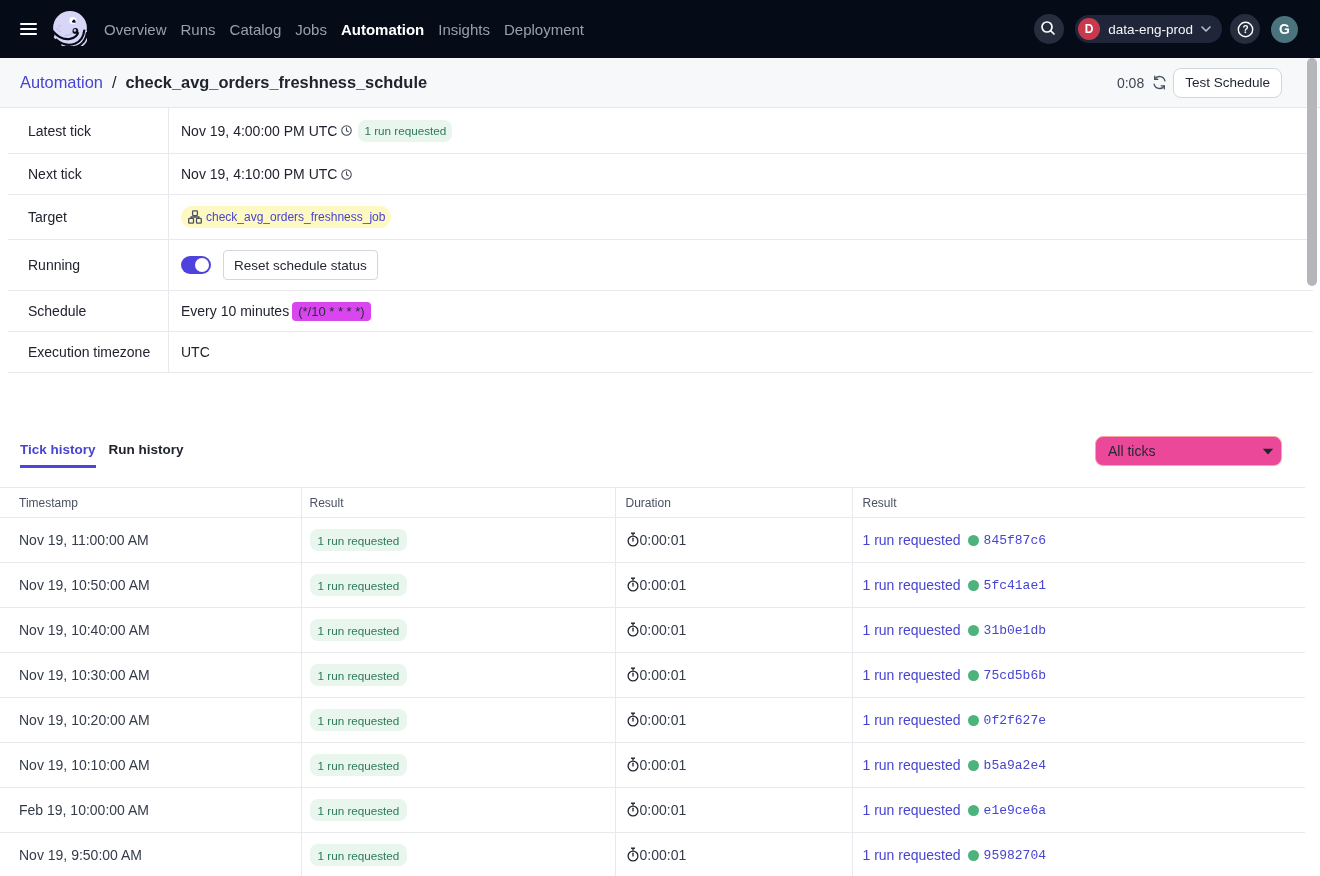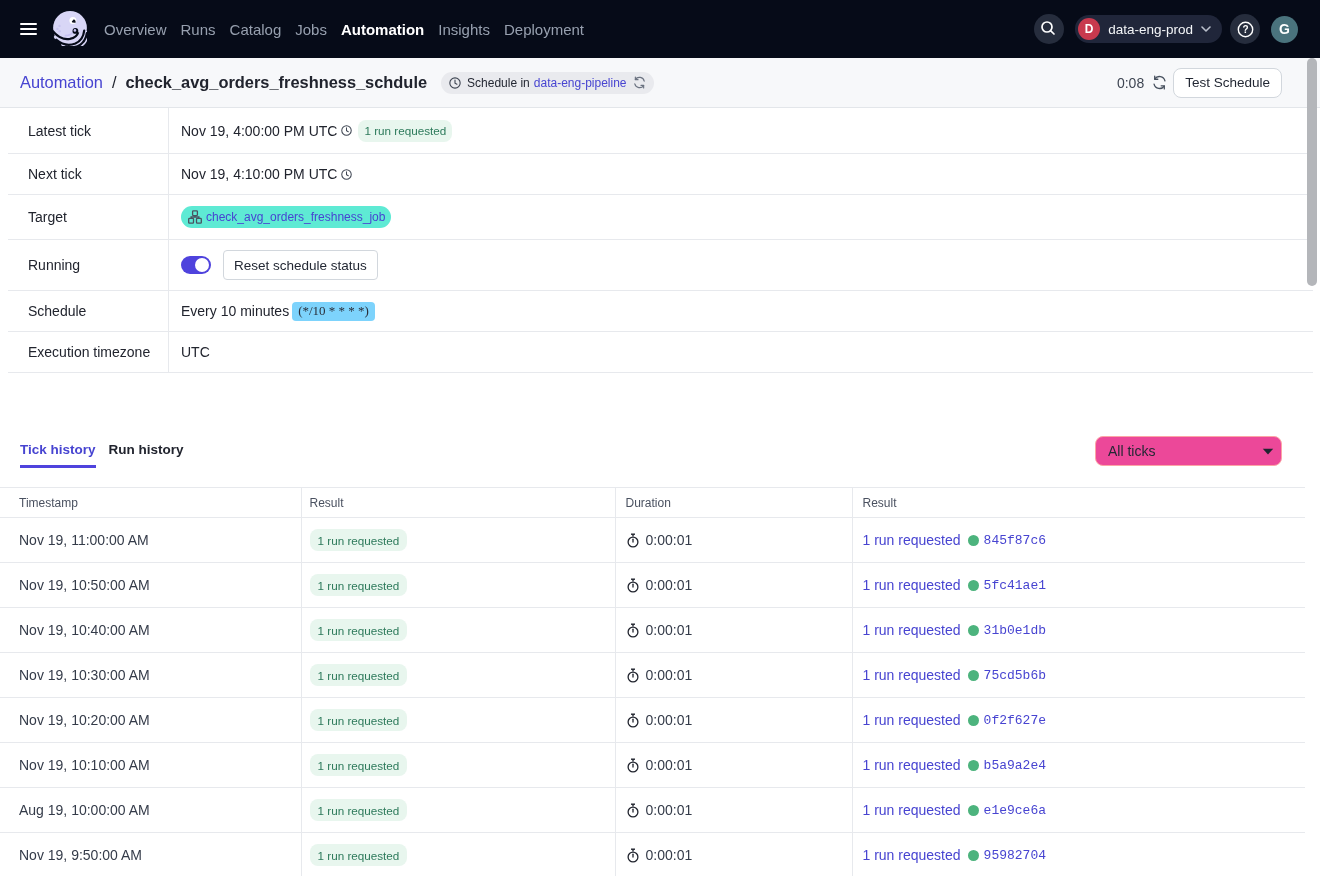--- a/index.html
+++ b/index.html
@@ -37,49 +37,49 @@
     font-size:13.5px; color:#232834; padding:0 11px; display:flex; align-items:center; font-family:inherit; }
 
   .props { position:absolute; top:108px; left:8px; width:1305px; }
   .prow { display:flex; border-bottom:1px solid #E7E9ED; align-items:center; }
   .plabel { width:161px; align-self:stretch; border-right:1px solid #E7E9ED;
     display:flex; align-items:center; padding-left:20px; font-size:14px; color:#21242E; flex:none;}
   .pval { padding-left:12px; display:flex; align-items:center; font-size:14px; color:#21242E; }
   .clockic { margin-left:4px; }
   .greenpill { background:#E8F6EE; color:#2D7A5B; border-radius:8px; font-size:11.7px;
     height:22px; display:flex; align-items:center; padding:0 8px; white-space:nowrap; }
-  .targetpill { background:#5eead4; border-radius:11px; height:22px; display:flex; align-items:center; padding:0 6px 0 7px; }
+  .targetpill { background:#fef9c3; border-radius:11px; height:22px; display:flex; align-items:center; padding:0 6px 0 7px; }
   .targetpill a { color:#4744D1; font-size:12px; text-decoration:none; margin-left:4px; }
   .toggle { width:30px; height:18px; background:#4F43DD; border-radius:9px; position:relative; }
   .toggle::after { content:""; position:absolute; right:2px; top:2px; width:14px; height:14px; background:#fff; border-radius:50%; }
   .resetbtn { margin-left:12px; height:30px; border:1px solid #D2D7DD; border-radius:4px; background:#fff;
     font-size:13.5px; color:#232834; padding:0 10px; display:flex; align-items:center; font-family:inherit; }
-  .cronpill { margin-left:3px; background:#7dd3fc; border-radius:4px; height:19px; display:flex; align-items:center;
-    padding:0 6px; font-family:Liberation Serif, serif; font-size:13px; color:#2A2F3A; letter-spacing:0px;}
+  .cronpill { margin-left:3px; background:#d946ef; border-radius:4px; height:19px; display:flex; align-items:center;
+    padding:0 6px; font-family:Liberation Sans, sans-serif; font-size:13px; color:#2A2F3A; letter-spacing:0px;}
 
   .tabs { position:absolute; top:415px; left:0; width:1305px; height:72px; }
   .tabrow { display:flex; gap:13px; margin:27px 0 0 20px; font-size:13.5px; font-weight:700; }
   .tab { color:#21242E; padding-bottom:8px; }
   .tab.sel { color:#4744D1; border-bottom:3px solid #4F43DD; }
   .allticks { position:absolute; left:1095px; top:21px; width:187px; height:30px;
     border:1px solid #fca5a5; border-radius:8px; background:#ec4899; display:flex; align-items:center;
     font-size:14px; color:#232834; padding:0 7px 0 12px; }
   .allticks .caret { margin-left:auto; }
 
   table.ticks { position:absolute; top:487px; left:0; width:1305px; border-collapse:collapse; }
   table.ticks th { height:30px; border-top:1px solid #E7E9ED; border-bottom:1px solid #E7E9ED;
     font-size:12px; color:#4A5160; font-weight:400; text-align:left; vertical-align:middle; }
   table.ticks td { height:45px; border-bottom:1px solid #E7E9ED; font-size:14px; color:#343B49; vertical-align:middle; }
   table.ticks th, table.ticks td { padding:0; }
   .c1 { width:301px; padding-left:19px !important; }
   .c2 { width:314px; padding-left:8px !important; border-left:1px solid #E7E9ED; }
   .c3 { width:237px; padding-left:10px !important; border-left:1px solid #E7E9ED; }
   .c4 { padding-left:10px !important; border-left:1px solid #E7E9ED; }
   .stat { display:inline-flex; }
-  .dur { display:flex; align-items:center; gap:6px; }
+  .dur { display:flex; }
   .res { display:flex; align-items:center; }
   .res a.req { color:#4744D1; text-decoration:none; }
   .dot { width:11px; height:11px; border-radius:50%; background:#4CB37D; margin:0 5px 0 7px; }
   .runid { font-family:"Liberation Mono", monospace; font-size:13px; color:#4744D1; text-decoration:none; }
 
   .scrollthumb { position:absolute; left:1307px; top:58px; width:10px; height:228px;
     background:#B4B6BA; border-radius:5px; }
 </style>
 </head>
 <body>
@@ -138,34 +138,20 @@
     <div class="avatar">G</div>
   </div>
 </div>
 
 <div class="pagehead">
   <div class="crumb">
     <a href="#">Automation</a>
       <span class="sep">/</span>
       <span class="name">check_avg_orders_freshness_schdule</span>
   </div>
-  <div class="schedpill">
-    <svg width="12" height="12" viewBox="0 0 13 13" style="margin-right:6px">
-        <circle cx="6.5" cy="6.5" r="5.6" stroke="#3E4552" stroke-width="1.2" fill="none"></circle>
-        <path d="M6.5 3.4 V6.7 L8.6 7.9" stroke="#3E4552" stroke-width="1.2" fill="none" stroke-linecap="round"></path>
-      </svg>
-    <span>Schedule in</span>
-      <a href="#">data-eng-pipeline</a>
-    <svg width="13" height="13" viewBox="0 0 16 16" style="margin-left:6px">
-        <path d="M13.8 6.3 A6.1 6.1 0 0 0 2.9 4.2" stroke="#6A7280" stroke-width="1.4" fill="none" stroke-linecap="round"></path>
-        <path d="M2.2 9.7 A6.1 6.1 0 0 0 13.1 11.8" stroke="#6A7280" stroke-width="1.4" fill="none" stroke-linecap="round"></path>
-        <path d="M2.9 1.2 V4.5 H6.2" stroke="#6A7280" stroke-width="1.4" fill="none" stroke-linecap="round" stroke-linejoin="round"></path>
-        <path d="M13.1 14.8 V11.5 H9.8" stroke="#6A7280" stroke-width="1.4" fill="none" stroke-linecap="round" stroke-linejoin="round"></path>
-      </svg>
-  </div>
   <div class="headright">
     <span class="timer">0:08</span>
     <span class="refbtn">
         <svg width="15" height="15" viewBox="0 0 16 16">
           <path d="M13.8 6.3 A6.1 6.1 0 0 0 2.9 4.2" stroke="#47505E" stroke-width="1.4" fill="none" stroke-linecap="round"></path>
           <path d="M2.2 9.7 A6.1 6.1 0 0 0 13.1 11.8" stroke="#47505E" stroke-width="1.4" fill="none" stroke-linecap="round"></path>
           <path d="M2.9 1.2 V4.5 H6.2" stroke="#47505E" stroke-width="1.4" fill="none" stroke-linecap="round" stroke-linejoin="round"></path>
           <path d="M13.1 14.8 V11.5 H9.8" stroke="#47505E" stroke-width="1.4" fill="none" stroke-linecap="round" stroke-linejoin="round"></path>
         </svg>
       </span>
@@ -382,21 +368,21 @@
         </td>
     <td class="c4">
           <div class="res">
             <a class="req" href="#">1 run requested</a>
             <span class="dot"></span>
             <a class="runid" href="#">b5a9a2e4</a>
           </div>
         </td>
       </tr>
   <tr>
-        <td class="c1">Aug 19, 10:00:00 AM</td>
+        <td class="c1">Feb 19, 10:00:00 AM</td>
     <td class="c2"><span class="stat">
             <span class="greenpill">1 run requested</span>
           </span></td>
     <td class="c3">
           <div class="dur">
             <svg width="14" height="15" viewBox="0 0 14 15">
               <line x1="5" y1="1.2" x2="9" y2="1.2" stroke="#21242E" stroke-width="1.4"></line>
               <line x1="7" y1="1.2" x2="7" y2="3.4" stroke="#21242E" stroke-width="1.4"></line>
               <circle cx="7" cy="9" r="4.9" stroke="#21242E" stroke-width="1.3" fill="none"></circle>
               <path d="M7 6.2 V9" stroke="#21242E" stroke-width="1.3" stroke-linecap="round"></path>

